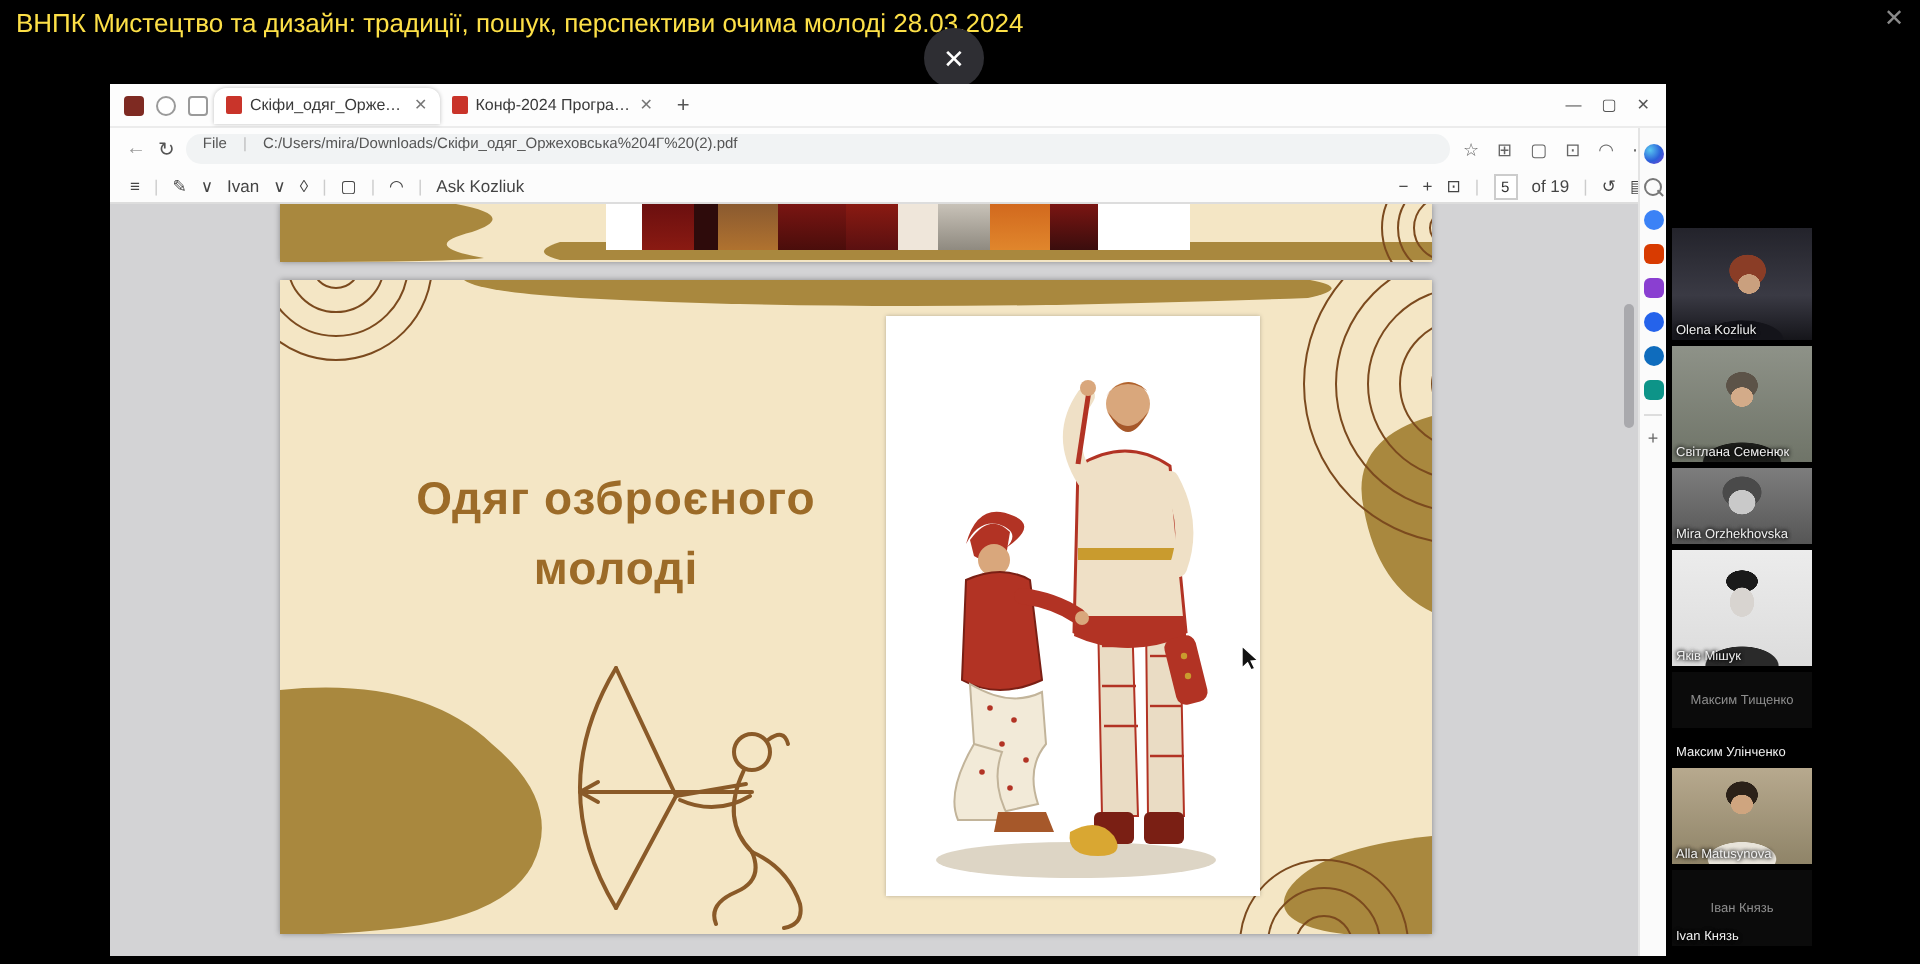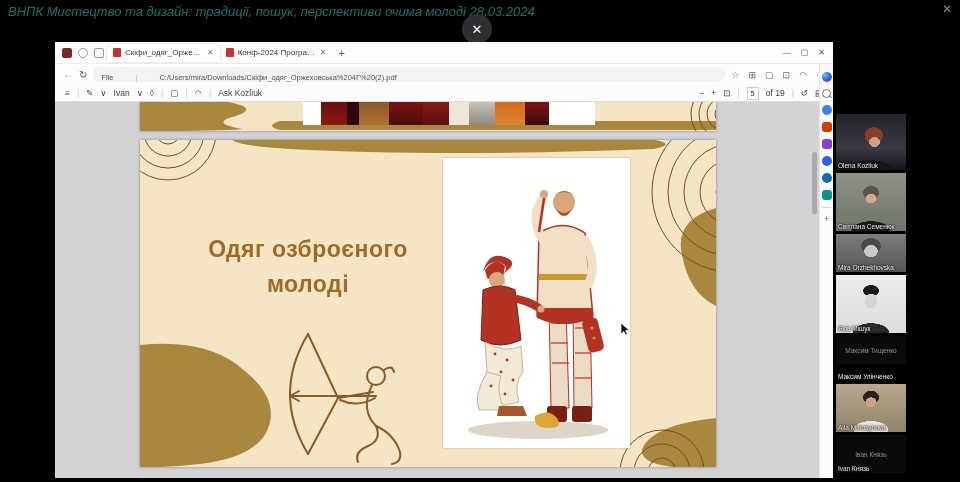--- a/index.html
+++ b/index.html
@@ -1,21 +1,21 @@
 <!DOCTYPE html>
 <html><head>
 <meta charset="utf-8">
 <style>
   html,body{margin:0;padding:0;}
   body{width:960px;height:482px;background:#000;overflow:hidden;
        font-family:"Liberation Sans", sans-serif;position:relative;}
   .stage{position:absolute;inset:0;}
 
   
-  .vtitle{position:absolute;left:8px;top:4px;color:#0f766e;font-size:13px;font-style:italic;}
+  .vtitle{position:absolute;left:8px;top:4px;color:#fde047;font-size:13px;}
   .vclose{position:absolute;left:462px;top:14px;width:30px;height:30px;border-radius:50%;
           background:#2e2e33;color:#fff;display:flex;align-items:center;justify-content:center;
           font-size:13px;cursor:pointer;}
   .corner-x{position:absolute;right:8px;top:2px;color:#8a8a8a;font-size:12px;}
 
   
   .browser{position:absolute;left:55px;top:42px;width:778px;height:436px;background:#fff;}
   .tabstrip{position:absolute;left:0;top:0;right:0;height:22px;background:#fdfdfd;
             display:flex;align-items:center;padding-left:4px;box-sizing:border-box;
             border-bottom:1px solid #ececec;}
@@ -29,22 +29,22 @@
   .tab .lbl{overflow:hidden;text-overflow:ellipsis;max-width:78px;}
   .pdffav{width:8px;height:9px;background:#c9342a;border-radius:1px;flex:0 0 auto;}
   .tclose{color:#777;font-size:8px;}
   .newtab{color:#555;font-size:11px;margin-left:6px;}
   .winctl{margin-left:auto;display:flex;gap:10px;padding-right:8px;color:#555;font-size:8px;}
 
   .addressrow{position:absolute;left:0;top:22px;right:0;height:21px;background:#fdfdfd;
               display:flex;align-items:center;gap:6px;padding:0 8px;box-sizing:border-box;}
   .navic{color:#9a9a9a;font-size:10px;}
   .refic{color:#555;font-size:10px;}
-  .addrpill{flex:1;height:15px;background:#f1f3f4;border-radius:9px;display:flex;align-items:flex-end;
-            gap:22px;padding:0 8px;font-size:7.5px;color:#555;overflow:hidden;white-space:nowrap;}
+  .addrpill{flex:1;height:15px;background:#f1f3f4;border-radius:9px;display:flex;align-items:flex-start;
+            gap:8px;padding:0 8px;font-size:7.5px;color:#555;overflow:hidden;white-space:nowrap;}
   .addrdivider{color:#bbb;}
   .addricons{display:flex;gap:9px;color:#666;font-size:9px;align-items:center;}
 
   .pdftoolbar{position:absolute;left:0;top:43px;right:0;height:17px;background:#fcfcfc;
               border-bottom:1px solid #ddd;display:flex;align-items:center;gap:7px;
               padding:0 10px;box-sizing:border-box;font-size:8.5px;color:#444;}
   .tb-sep{color:#ccc;}
   .tb-right{margin-left:auto;display:flex;align-items:center;gap:7px;}
   .pagebox{border:1px solid #ccc;background:#fff;padding:0 3px;font-size:7.5px;color:#333;height:11px;
            display:flex;align-items:center;}

